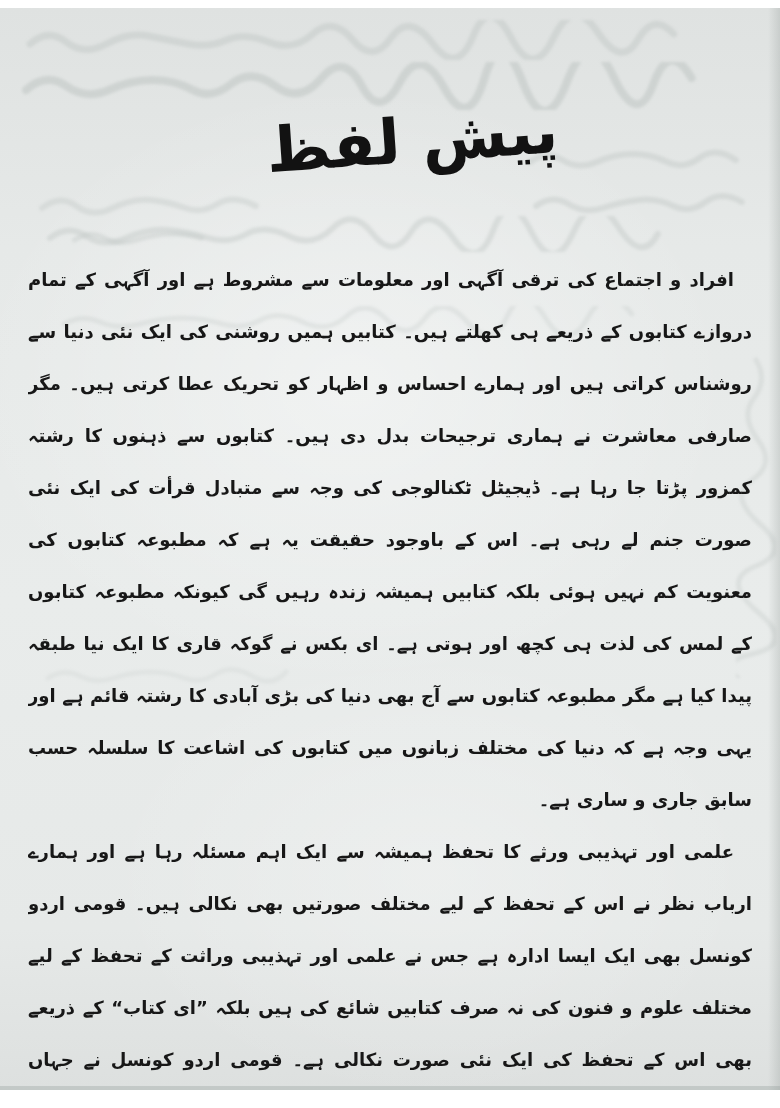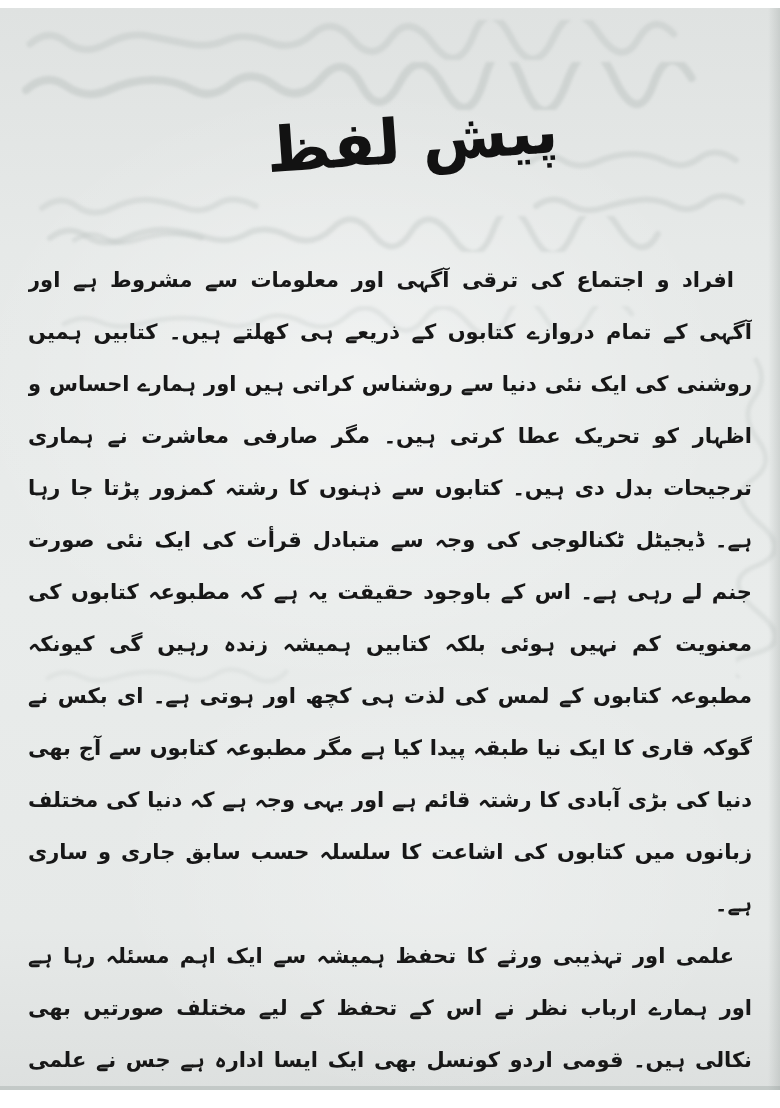--- a/index.html
+++ b/index.html
@@ -56,21 +56,21 @@
     display:inline-block;
     transform:translateX(22px) rotate(-4deg);
   }
   .body-text{
     position:absolute;
     top:246px;left:28px;
     width:724px;height:844px;
     overflow:hidden;
     direction:rtl;
     text-align:justify;
-    font-size:21px;
+    font-size:18px;
     line-height:52px;
     font-weight:600;
     color:#171717;
   }
   .para{
     margin:0;
     text-indent:18px;
     text-align:justify;
   }
 </style>

